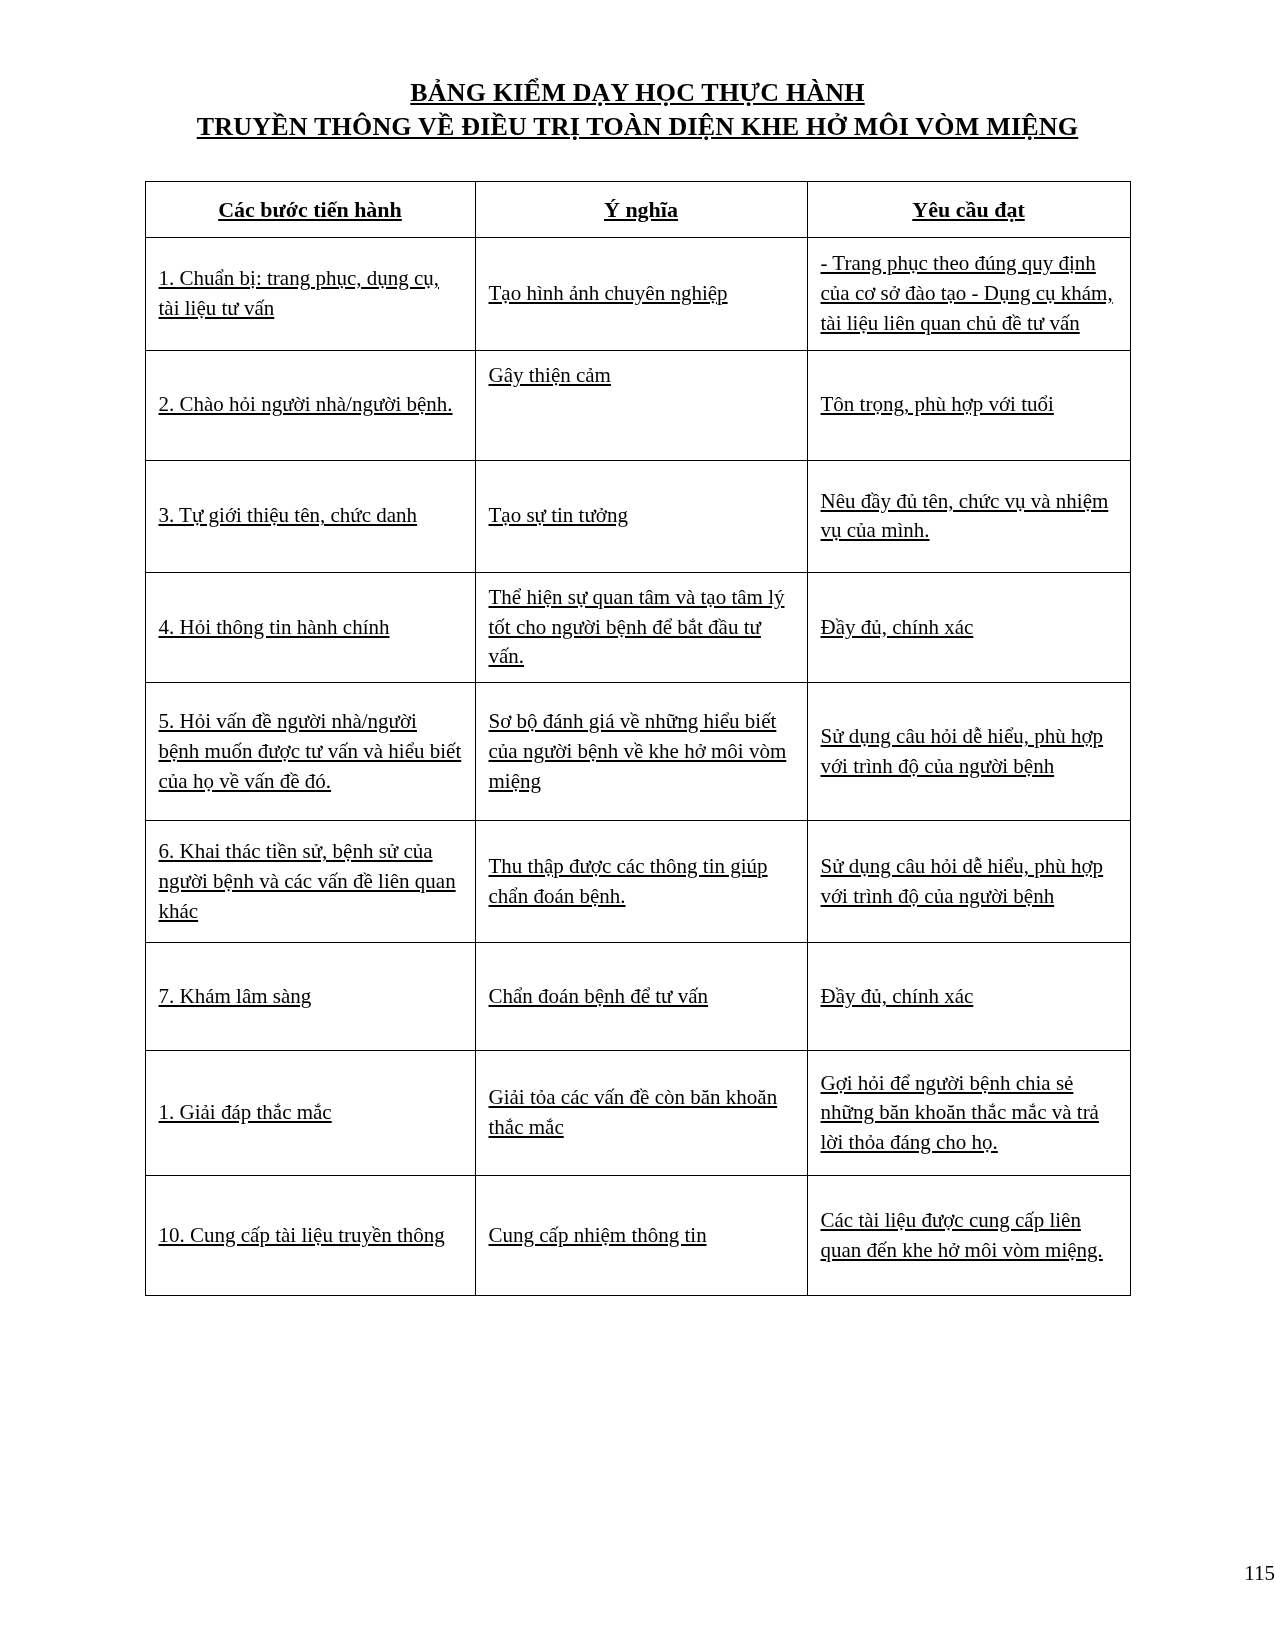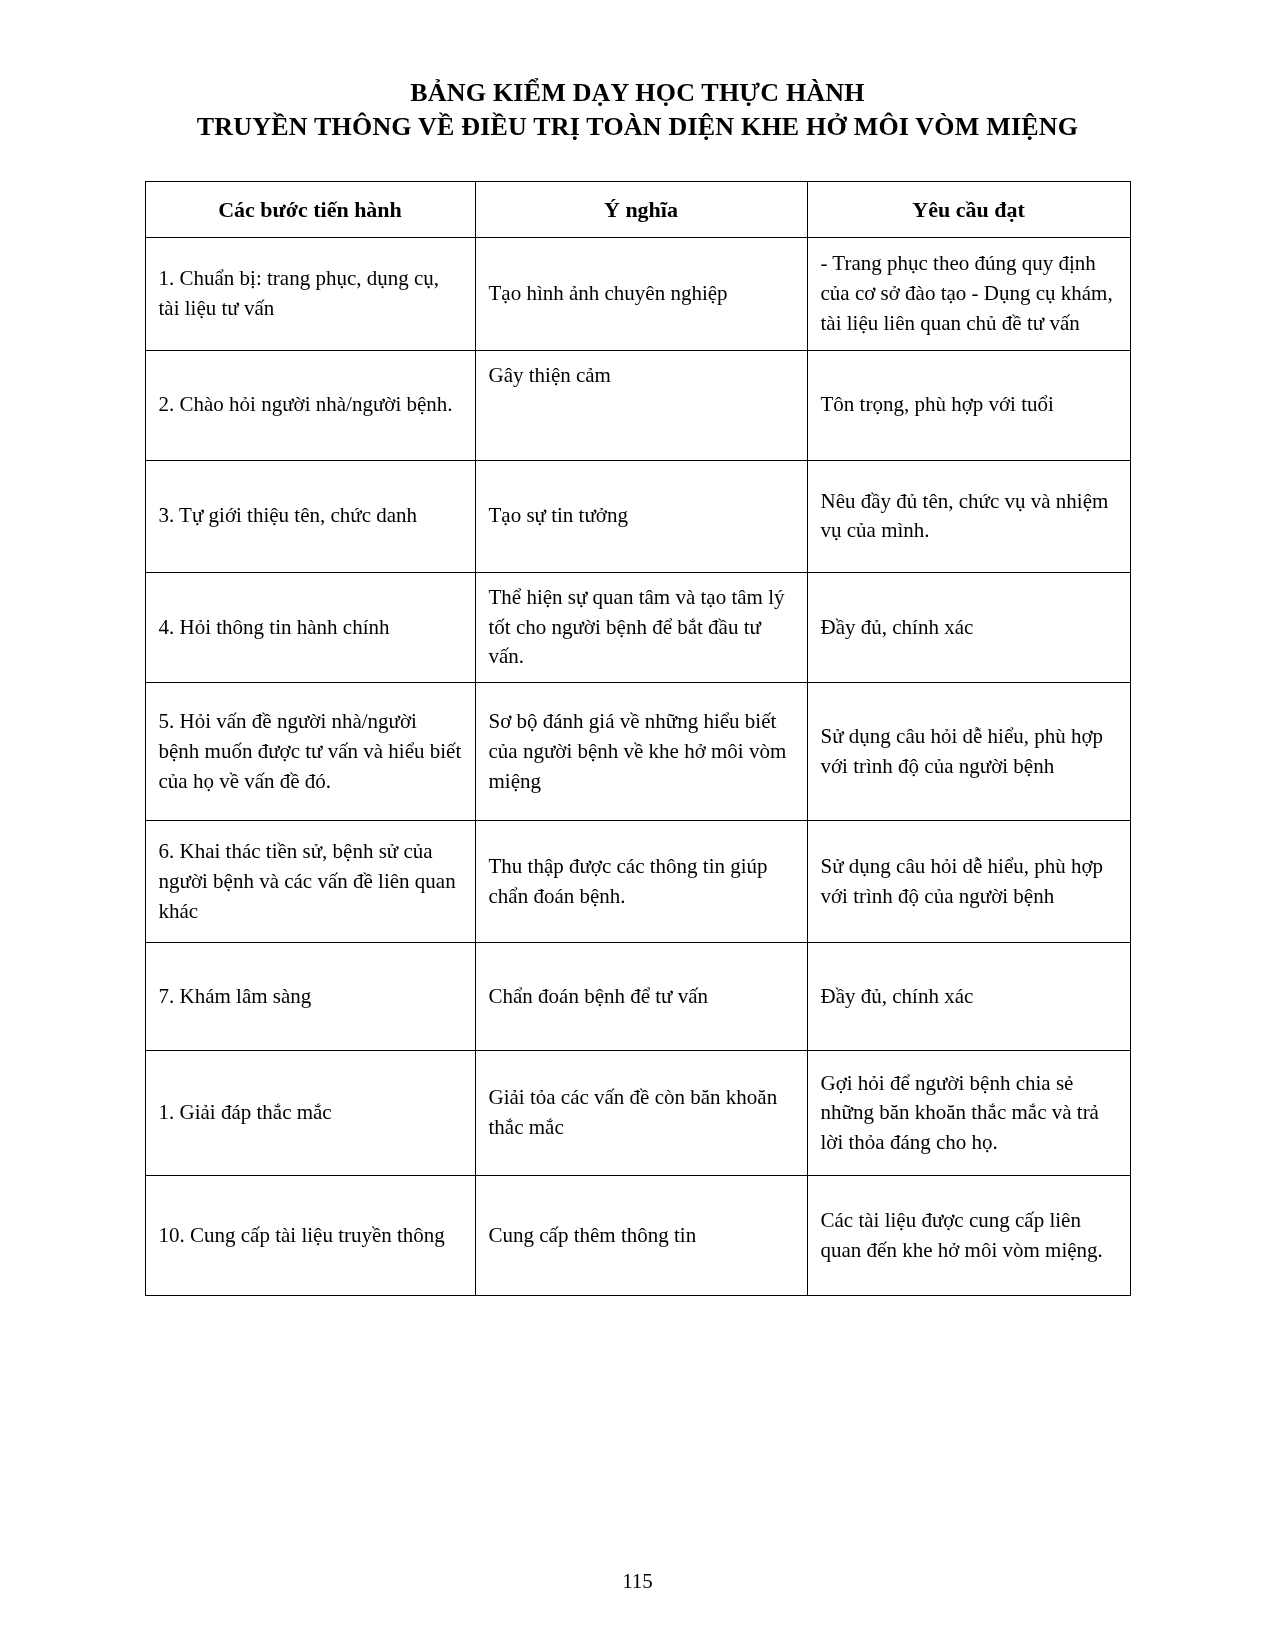--- a/index.html
+++ b/index.html
@@ -14,20 +14,21 @@
     color: #000000;
     position: relative;
     overflow: hidden;
   }
   .page {
     box-sizing: border-box;
     width: 1275px;
     height: 1650px;
     padding: 76px 120px 40px 120px;
     position: relative;
+    text-decoration: underline;
   }
   .doc-title {
     text-align: center;
     font-weight: bold;
     font-size: 26px;
     line-height: 1.32;
     letter-spacing: 0.2px;
   }
   .doc-title .line2 {
     display: block;
@@ -55,22 +56,22 @@
   col.c1 { width: 330px; }
   col.c2 { width: 332px; }
   col.c3 { width: 323px; }
   td.col-steps { padding-left: 14px; }
   td.col-meaning { padding-left: 16px; }
   td.col-req { padding-left: 14px; }
   .page-number {
     position: absolute;
     left: 0;
     right: 0;
-    bottom: 56px;
-    text-align: center;
+    bottom: 64px;
+    text-align: right;
     font-size: 21px;
   }
 </style>
 </head>
 <body>
 
 <div class="page">
 
   <div class="doc-title">
     <span>BẢNG KIỂM DẠY HỌC THỰC HÀNH</span>
@@ -126,21 +127,21 @@
         <td class="col-meaning">Chẩn đoán bệnh để tư vấn</td>
         <td class="col-req">Đầy đủ, chính xác</td>
       </tr>
       <tr style="height:125px;">
         <td class="col-steps">1. Giải đáp thắc mắc</td>
         <td class="col-meaning">Giải tỏa các vấn đề còn băn khoăn thắc mắc</td>
         <td class="col-req">Gợi hỏi để người bệnh chia sẻ những băn khoăn thắc mắc và trả lời thỏa đáng cho họ.</td>
       </tr>
       <tr style="height:120px;">
         <td class="col-steps">10. Cung cấp tài liệu truyền thông</td>
-        <td class="col-meaning">Cung cấp thêm thông tin</td>
+        <td class="col-meaning">Cung cấp nhiệm thông tin</td>
         <td class="col-req">Các tài liệu được cung cấp liên quan đến khe hở môi vòm miệng.</td>
       </tr>
     </tbody>
   </table>
 
   <div class="page-number">115</div>
 
 </div>
 
 </body></html>

